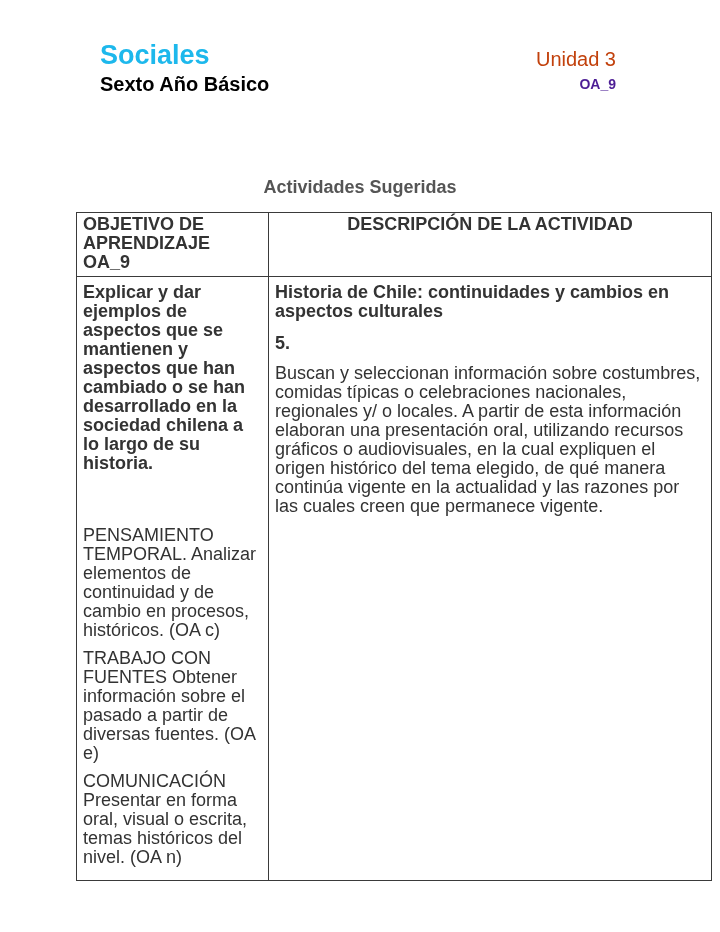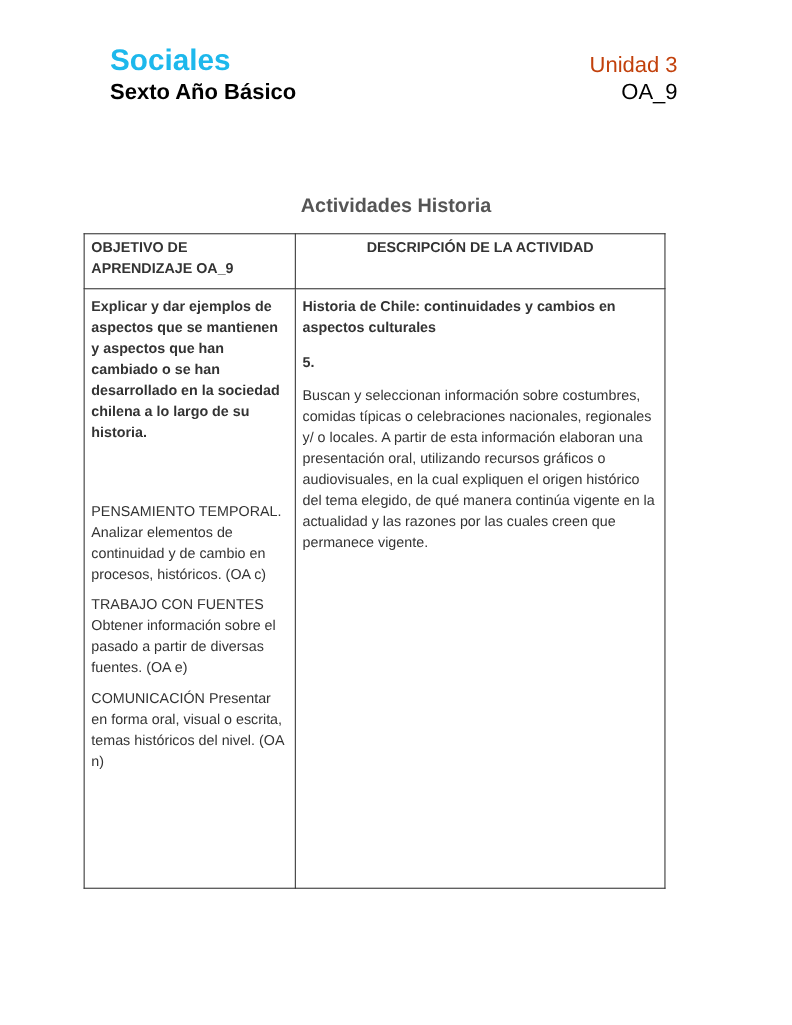--- a/index.html
+++ b/index.html
@@ -46,43 +46,43 @@
       align-items: flex-end;
       margin-top: 1px;
     }
     .grade {
       color: #000000;
       font-weight: bold;
       font-size: 20px;
       line-height: 24px;
     }
     .oa {
-      color: #000000;
-      font-weight: normal;
-      font-size: 20px;
+      color: #4c1d95;
+      font-weight: bold;
+      font-size: 14px;
       line-height: 24px;
       margin-right: 4px;
     }
     .section-title {
       position: absolute;
       left: 0;
       width: 720px;
       top: 177px;
       text-align: center;
       font-weight: bold;
       font-size: 18px;
       color: #555555;
     }
     table.activities {
       position: absolute;
       left: 76px;
       top: 212px;
-      width: 529px;
+      width: 636px;
       border-collapse: collapse;
-      font-size: 13px;
+      font-size: 18px;
       line-height: 19px;
       color: #333333;
     }
     table.activities td, table.activities th {
       border: 1.5px solid #3a3a3a;
       vertical-align: top;
       padding: 2px 6px 4px 6px;
     }
     th {
       font-weight: bold;
@@ -124,21 +124,21 @@
   <div class="row2">
     <p class="subject-title">Sociales</p>
     <span class="unit">Unidad 3</span>
   </div>
   <div class="row3">
     <span class="grade">Sexto Año Básico</span>
     <span class="oa">OA_9</span>
   </div>
 </div>
 
-<div class="section-title">Actividades Historia</div>
+<div class="section-title">Actividades Sugeridas</div>
 
 <table class="activities">
   <tbody>
       <tr class="header-row">
     <th class="col1">OBJETIVO DE APRENDIZAJE OA_9</th>
     <th class="desc-head">DESCRIPCIÓN DE LA ACTIVIDAD</th>
   </tr>
   <tr class="body-row">
     <td class="col1">
       <p class="obj-main">Explicar y dar ejemplos de aspectos que se mantienen y aspectos que han cambiado o se han desarrollado en la sociedad chilena a lo largo de su historia.</p>

